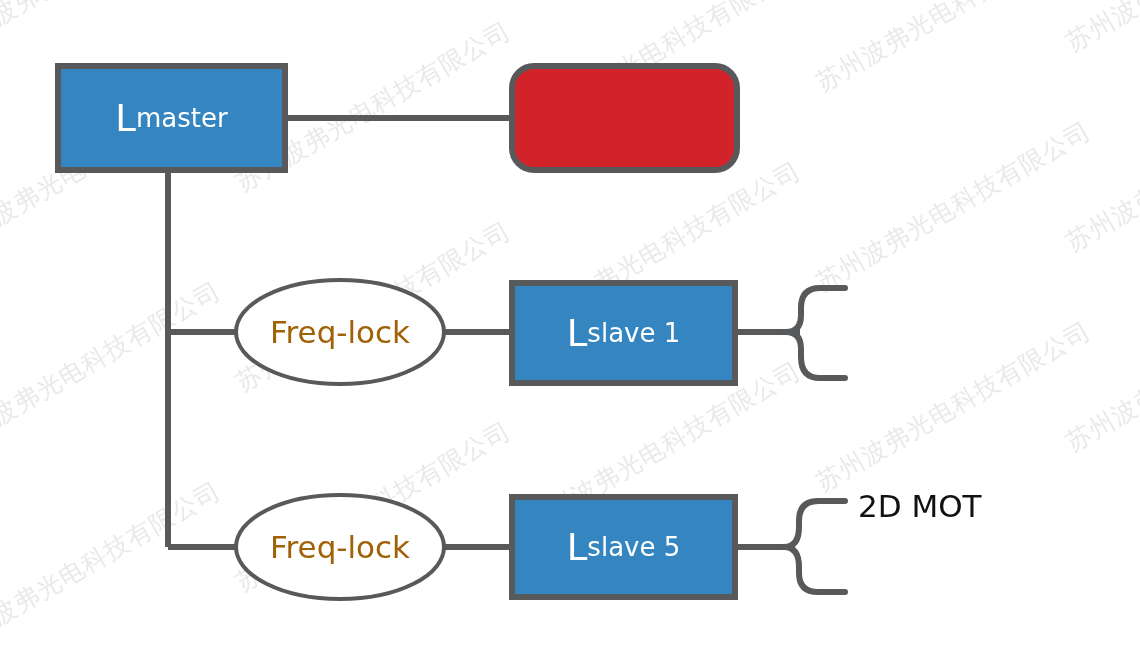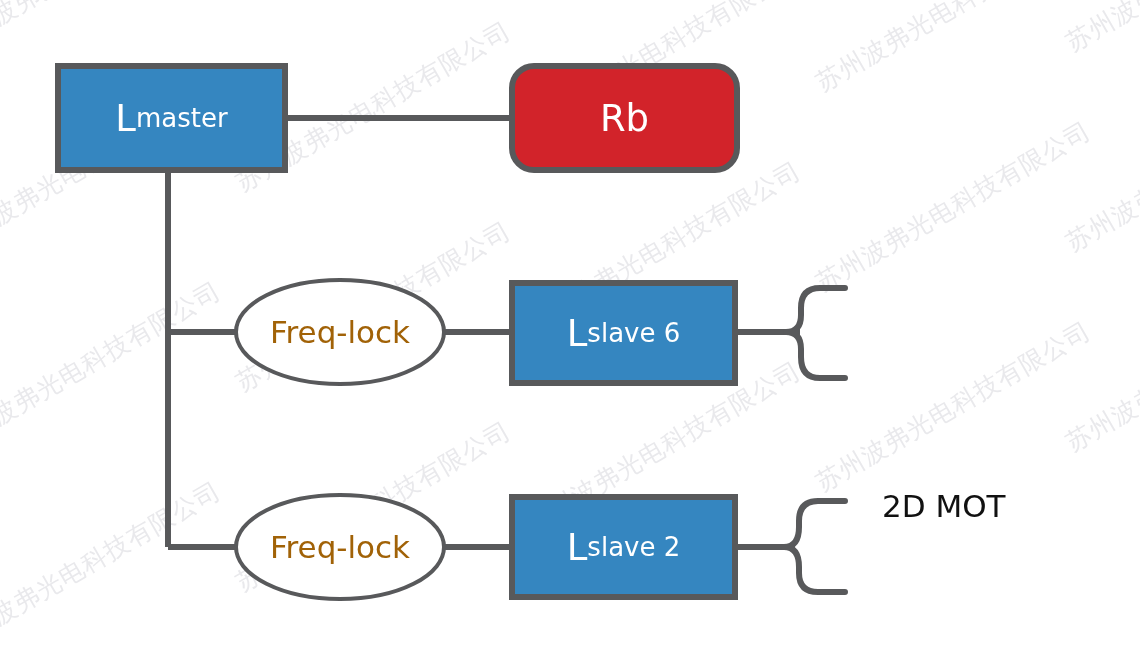--- a/index.html
+++ b/index.html
@@ -123,38 +123,36 @@
     <rect x="512" y="283" width="223" height="100" fill="#3586c0" stroke="#58595b" stroke-width="6"></rect>
     <rect x="512" y="497" width="223" height="100" fill="#3586c0" stroke="#58595b" stroke-width="6"></rect>
   </svg>
 
   <div class="node-label box-text" style="left:58px; top:66px; width:227px; height:104px;
        display:flex; align-items:center; justify-content:center;">
     <span>L</span>
       <span class="sub">master</span>
   </div>
 
-  <div class="node-label box-text" style="left:512px; top:66px; width:225px; height:104px;
-       display:flex; align-items:center; justify-content:center;">Rb</div>
 
   <div class="node-label ellipse-text" style="left:236px; top:280px; width:208px; height:104px;
        display:flex; align-items:center; justify-content:center;">Freq-lock</div>
 
   <div class="node-label ellipse-text" style="left:236px; top:495px; width:208px; height:104px;
        display:flex; align-items:center; justify-content:center;">Freq-lock</div>
 
   <div class="node-label box-text" style="left:512px; top:283px; width:223px; height:100px;
        display:flex; align-items:center; justify-content:center;">
     <span>L</span>
-      <span class="sub">slave 6</span>
+      <span class="sub">slave 1</span>
   </div>
 
   <div class="node-label box-text" style="left:512px; top:497px; width:223px; height:100px;
        display:flex; align-items:center; justify-content:center;">
     <span>L</span>
-      <span class="sub">slave 2</span>
+      <span class="sub">slave 5</span>
   </div>
 
 
-  <div class="node-label out-text" style="left:858px; top:486px;margin-left:24px;">2D MOT</div>
+  <div class="node-label out-text" style="left:858px; top:486px;">2D MOT</div>
 
 
 </div>
 
 </body></html>

